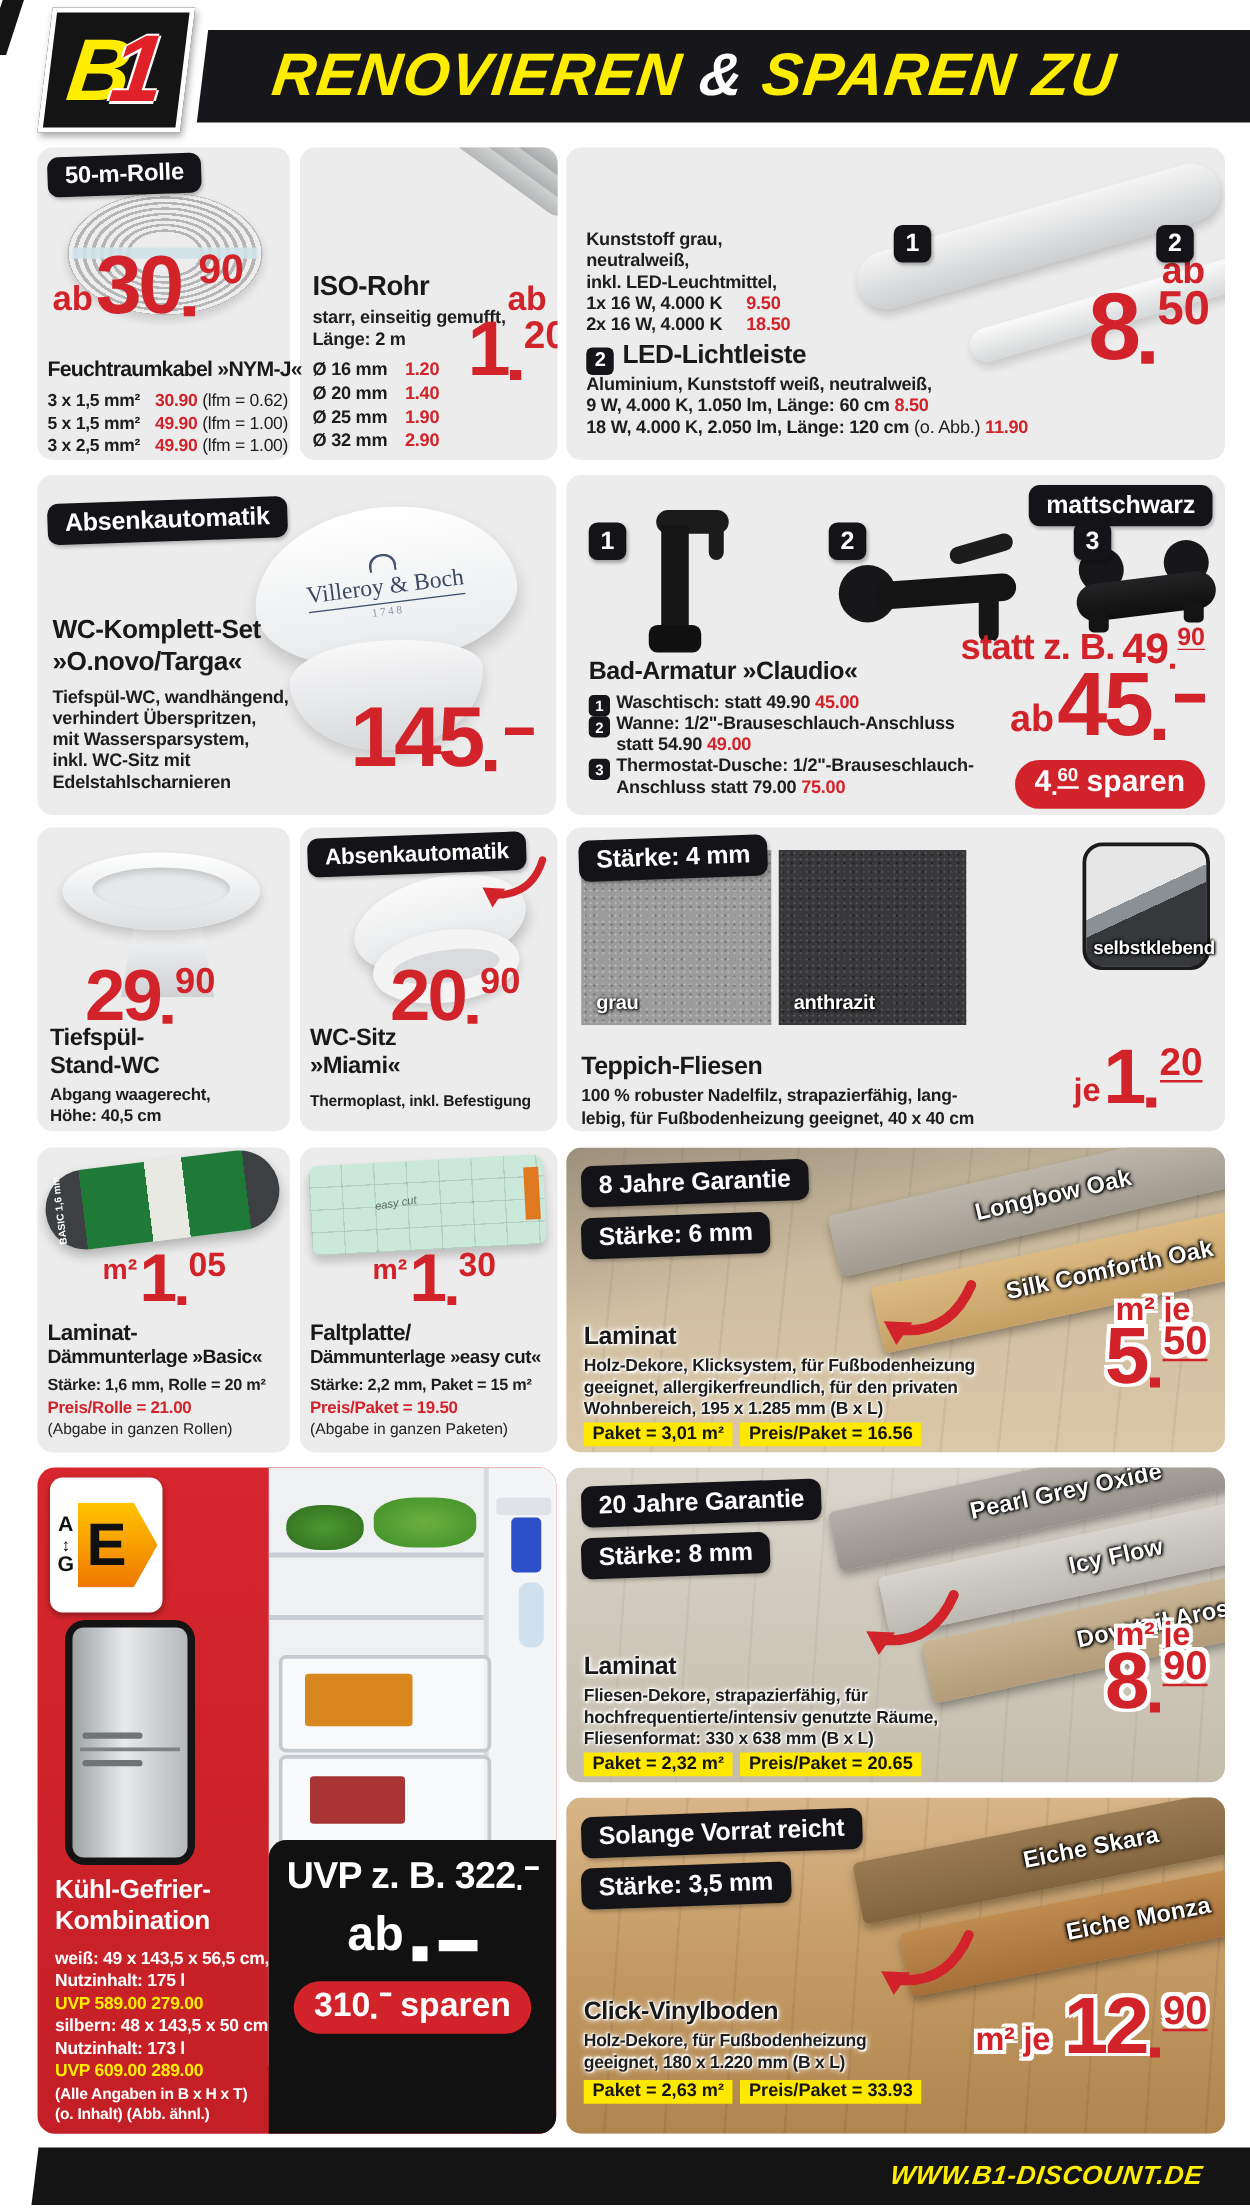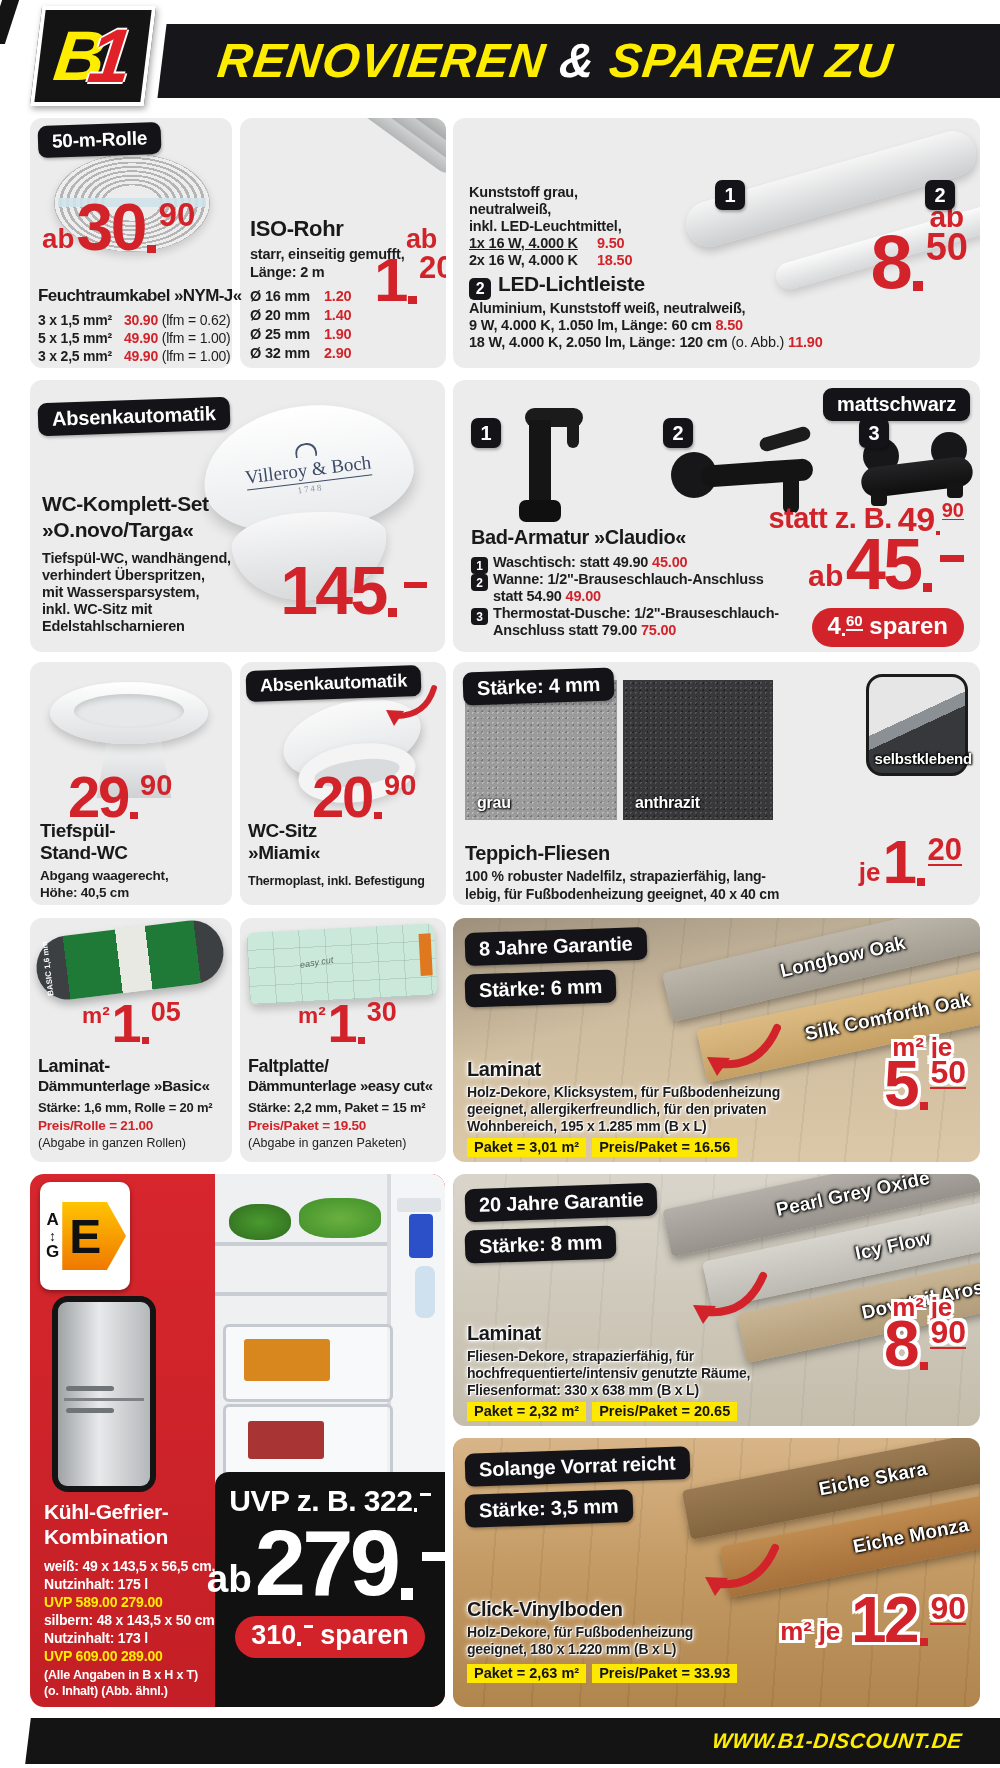--- a/index.html
+++ b/index.html
@@ -111,21 +111,21 @@
   </div>
 
   <div class="box" style="left:453px;top:118px;width:527px;height:250px;overflow:hidden;">
     <div style="position:absolute;left:228px;top:48px;width:300px;height:46px;border-radius:23px;background:linear-gradient(180deg,#f5f5f5,#ccced0);transform:rotate(-16deg);box-shadow:0 5px 8px rgba(0,0,0,.18);"></div>
     <div style="position:absolute;left:318px;top:108px;width:290px;height:27px;border-radius:14px;background:linear-gradient(180deg,#fafafa,#d6d8d9);transform:rotate(-16deg);box-shadow:0 5px 8px rgba(0,0,0,.15);"></div>
     <div class="numsq" style="left:262px;top:62px;">1</div>
     <div class="numsq" style="left:472px;top:62px;">2</div>
     <div class="b" style="left:16px;top:66px;font-size:14.5px;">Kunststoff grau,</div>
     <div class="b" style="left:16px;top:83px;font-size:14.5px;">neutralweiß,</div>
     <div class="b" style="left:16px;top:100px;font-size:14.5px;">inkl. LED-Leuchtmittel,</div>
-    <div class="b" style="left:16px;top:117px;font-size:14.5px;"><span class="spec" style="width:128px;text-decoration:underline;">1x 16 W, 4.000 K</span><span class="rb">9.50</span></div>
+    <div class="b" style="left:16px;top:117px;font-size:14.5px;"><span class="spec" style="width:128px;">1x 16 W, 4.000 K</span><span class="rb">9.50</span></div>
     <div class="b" style="left:16px;top:134px;font-size:14.5px;"><span class="spec" style="width:128px;">2x 16 W, 4.000 K</span><span class="rb">18.50</span></div>
     <div class="h" style="left:16px;top:154px;font-size:21px;"><span class="inum big">2</span><span>LED-Lichtleiste</span></div>
     <div class="b" style="left:16px;top:182px;font-size:14.5px;">Aluminium, Kunststoff weiß, neutralweiß,</div>
     <div class="b" style="left:16px;top:199px;font-size:14.5px;"><span>9 W, 4.000 K, 1.050 lm, Länge: 60 cm</span> <span class="rb">8.50</span></div>
     <div class="b" style="left:16px;top:216px;font-size:14.5px;"><span>18 W, 4.000 K, 2.050 lm, Länge: 120 cm</span> <span style="font-weight:400;">(o. Abb.)</span> <span class="rb">11.90</span></div>
     <div class="b rb" style="right:16px;top:82px;font-size:30px;font-weight:800;">ab</div>
     <div class="price" style="right:12px;top:114px;font-size:76px;">
       <span class="pint">8</span>
         <span class="sq"></span>
         <span class="psup">50</span>
@@ -351,21 +351,20 @@
         <div style="position:absolute;left:22px;top:14px;width:76px;height:38px;background:#a83434;border-radius:3px;"></div>
       </div>
       <div style="position:absolute;left:8px;top:310px;width:164px;height:72px;background:rgba(255,255,255,.6);border:3px solid #c5cad0;border-radius:6px;"></div>
     </div>
     <div style="position:absolute;left:185px;top:298px;width:230px;height:235px;background:#111;border-radius:14px 0 12px 0;display:flex;flex-direction:column;align-items:center;z-index:8;">
       <div style="display:flex;align-items:flex-start;color:#fff;font-weight:800;font-size:30px;margin-top:12px;letter-spacing:-.5px;">
         <span>UVP z. B.</span>&nbsp;<span>322</span><span class="sq" style="align-self:flex-end;margin-bottom:6px;"></span><span class="pdash" style="margin-top:.3em;"></span>
       </div>
       <div class="price" style="position:static;color:#fff;font-size:92px;margin-top:10px;">
         <span class="pfx">ab</span>
-          <span class="pint">279</span>
           <span class="sq"></span>
           <span class="pdash"></span>
       </div>
       <div class="save-pill" style="position:static;margin-top:16px;font-size:27px;">
         <span>310</span><span class="sq" style="align-self:flex-end;margin-bottom:5px;"></span><span class="pdash" style="margin-top:.2em;"></span>&nbsp;<span>sparen</span>
       </div>
     </div>
     <div class="h" style="left:14px;top:326px;font-size:21px;color:#fff;">Kühl-Gefrier-</div>
     <div class="h" style="left:14px;top:351px;font-size:21px;color:#fff;">Kombination</div>
     <div class="b" style="left:14px;top:384px;font-size:14px;color:#fff;">weiß: 49 x 143,5 x 56,5 cm,</div>

